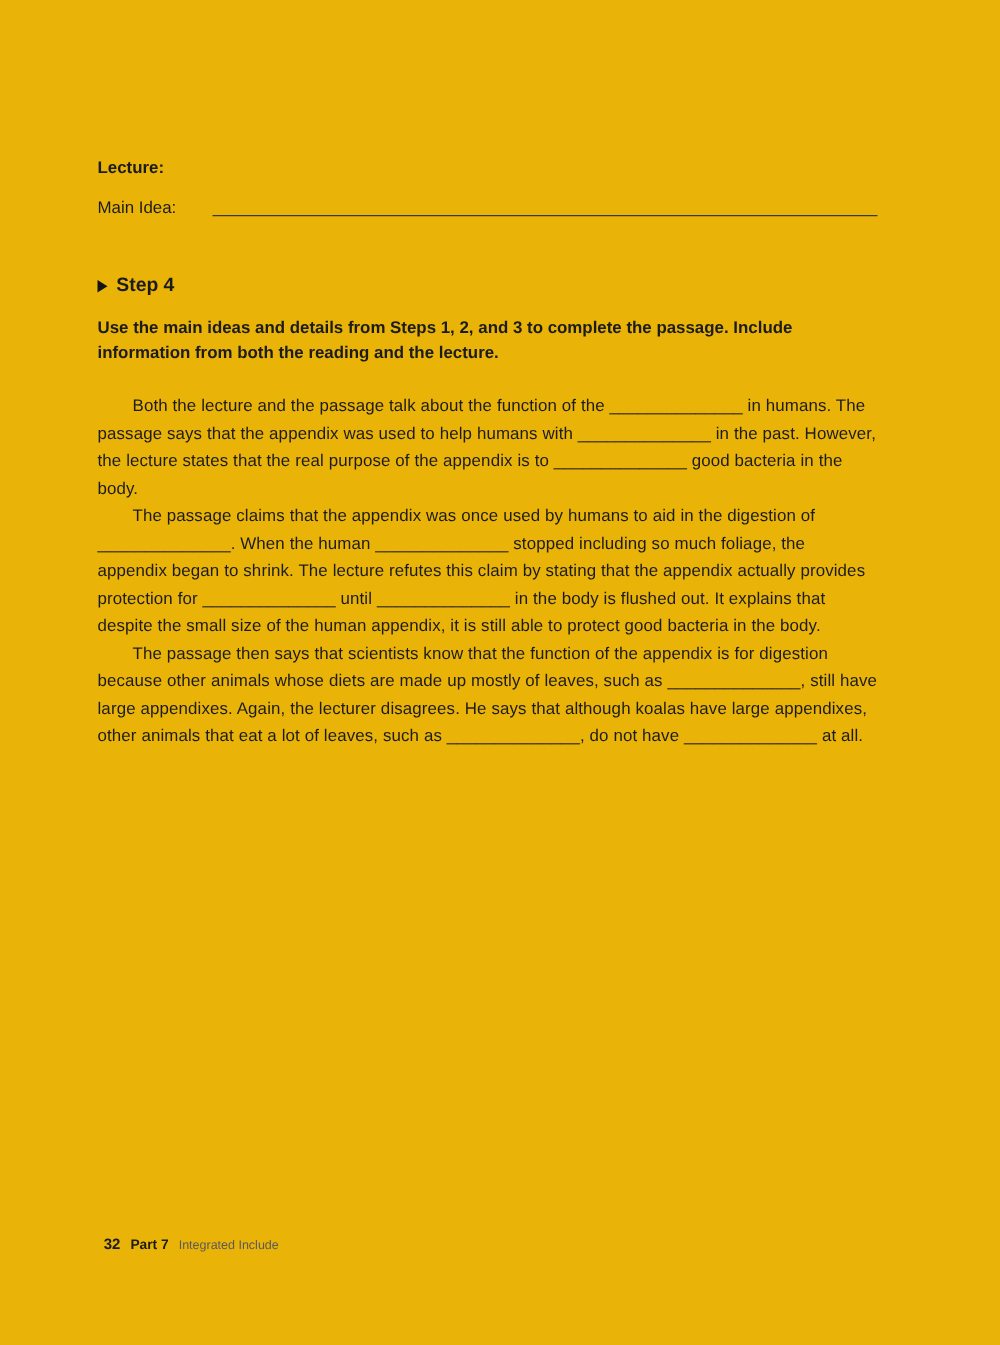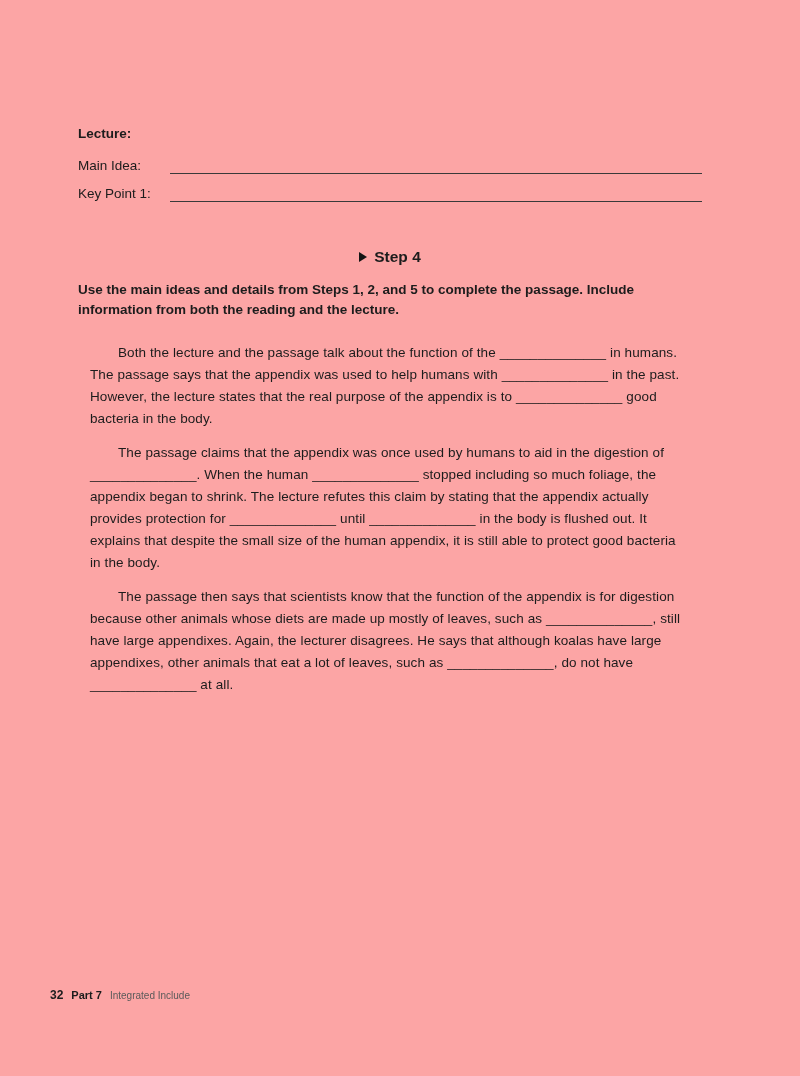--- a/index.html
+++ b/index.html
@@ -4,94 +4,94 @@
 <style>
   html, body {
     margin: 0;
     padding: 0;
     background: #ffffff;
   }
   .page {
     position: relative;
     width: 800px;
     height: 1076px;
-    background: #fca5a5;
+    background: #eab308;
     font-family: "Liberation Sans", sans-serif;
     color: #1c1c1c;
     overflow: hidden;
   }
   .content {
     position: absolute;
     left: 78px;
     top: 126px;
     width: 624px;
   }
   .lecture-heading {
     font-weight: bold;
     font-size: 13.5px;
     margin-bottom: 16px;
   }
   .field-row {
     display: flex;
-    align-items: flex-end;
+    align-items: flex-start;
     margin-bottom: 11px;
     height: 17px;
   }
   .field-label {
     font-size: 13.5px;
     width: 92px;
     flex: 0 0 92px;
     line-height: 17px;
   }
   .field-line {
     flex: 1 1 auto;
     border-bottom: 1px solid #3a3a3a;
     height: 15px;
   }
   .step-heading {
     margin-top: 46px;
     display: flex;
     align-items: center;
     font-weight: bold;
     font-size: 15.5px;
-    justify-content: center;
   }
   .tri-icon {
     width: 0;
     height: 0;
     border-left: 8px solid #141414;
     border-top: 5.5px solid transparent;
     border-bottom: 5.5px solid transparent;
     margin-right: 7px;
     display: inline-block;
   }
   .instructions {
     font-weight: bold;
     font-size: 13.5px;
     line-height: 20px;
     margin: 14px 0 22px 0;
   }
   .body-para {
     font-size: 13.5px;
     line-height: 22px;
-    margin: 12px;
+    margin: 0;
     text-indent: 28px;
     letter-spacing: 0.1px;
   }
   .footer {
     position: absolute;
     left: 50px;
     top: 988px;
     display: flex;
     align-items: baseline;
     gap: 8px;
   }
   .footer .page-num {
     font-weight: bold;
     font-size: 12px;
+    margin-left: 33px;
   }
   .footer .part {
     font-weight: bold;
     font-size: 11px;
   }
   .footer .section {
     font-size: 10px;
     color: #5a5a5a;
   }
 </style>
@@ -101,32 +101,28 @@
 <div class="page">
   <div class="content">
 
     <div class="lecture-heading">Lecture:</div>
 
     <div class="field-row">
       <span class="field-label">Main Idea:</span>
       <span class="field-line"></span>
     </div>
 
-    <div class="field-row">
-      <span class="field-label">Key Point 1:</span>
-      <span class="field-line"></span>
-    </div>
 
 
     <div class="step-heading">
       <span class="tri-icon"></span>
       <span>Step 4</span>
     </div>
 
-    <p class="instructions">Use the main ideas and details from Steps 1, 2, and 5 to complete the passage. Include information from both the reading and the lecture.</p>
+    <p class="instructions">Use the main ideas and details from Steps 1, 2, and 3 to complete the passage. Include information from both the reading and the lecture.</p>
 
     <p class="body-para">Both the lecture and the passage talk about the function of the ______________ in humans. The passage says that the appendix was used to help humans with ______________ in the past. However, the lecture states that the real purpose of the appendix is to ______________ good bacteria in the body.</p>
 
     <p class="body-para">The passage claims that the appendix was once used by humans to aid in the digestion of ______________. When the human ______________ stopped including so much foliage, the appendix began to shrink. The lecture refutes this claim by stating that the appendix actually provides protection for ______________ until ______________ in the body is flushed out. It explains that despite the small size of the human appendix, it is still able to protect good bacteria in the body.</p>
 
     <p class="body-para">The passage then says that scientists know that the function of the appendix is for digestion because other animals whose diets are made up mostly of leaves, such as ______________, still have large appendixes. Again, the lecturer disagrees. He says that although koalas have large appendixes, other animals that eat a lot of leaves, such as ______________, do not have ______________ at all.</p>
 
   </div>
 
   <div class="footer">

